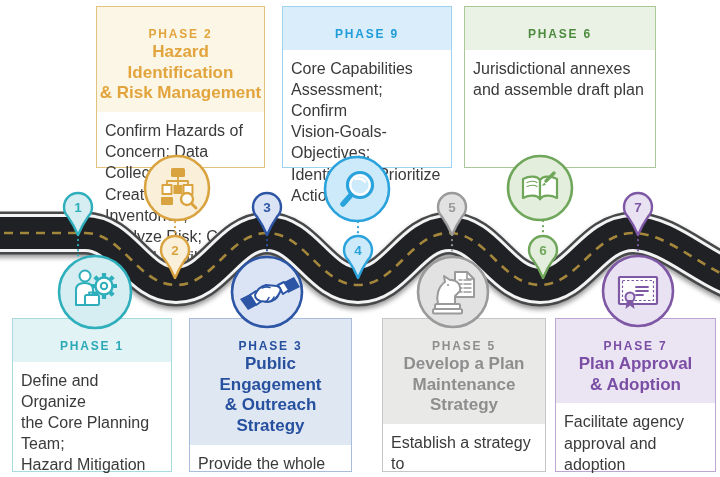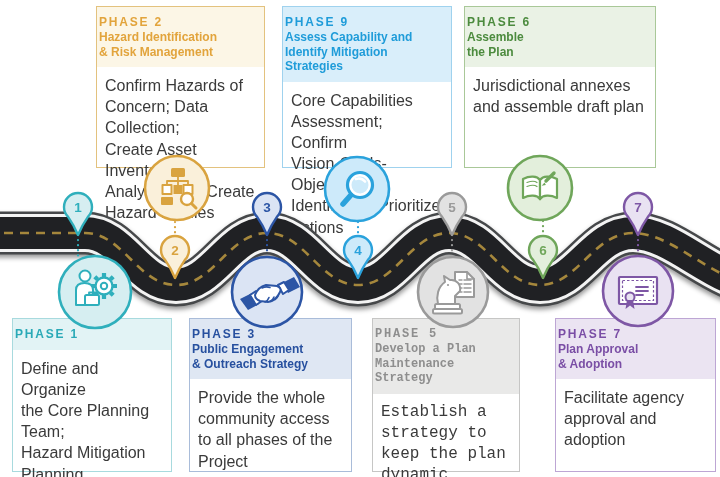--- a/index.html
+++ b/index.html
@@ -1,28 +1,28 @@
 <!DOCTYPE html>
 <html style="--p1: #2fafbc; --p1l: #d6eef1; --p1bg: #e2f3f5; --p1bd: #a8dade; --p1t: #2aa9b7; --p2: #d9a33f; --p2l: #faf0da; --p2bg: #fcf6e6; --p2bd: #e3c27e; --p2t: #e2a43c; --p3: #2c55a5; --p3l: #dbe4f4; --p3bg: #dfe7f3; --p3bd: #a9bcd9; --p3t: #27509f; --p4: #2aa2dc; --p4l: #cdeafa; --p4bg: #d9eefa; --p4bd: #9fd2ee; --p4t: #1f9cd9; --p5: #9a9a9a; --p5l: #e2e2e2; --p5bg: #e9e9e8; --p5bd: #c6c6c5; --p5t: #8e8e8e; --p6: #6fa65a; --p6l: #e3efdc; --p6bg: #eaf2e5; --p6bd: #a9c898; --p6t: #4c8b3e; --p7: #7e57a5; --p7l: #e9e2f2; --p7bg: #ebe4f2; --p7bd: #bda6d4; --p7t: #7a4ea5; --road-asphalt: #202124; --road-curb: #46484a; --road-edge: #f3f3f3; --road-dash: #a5873c;"><head>
 <meta charset="utf-8">
 <style>
   html,body{margin:0;padding:0;background:#fff;}
   #stage{position:relative;width:720px;height:477px;background:#fff;overflow:hidden;
          font-family:"Liberation Sans",sans-serif;}
   
   .pbox{position:absolute;background:#fff;border:1px solid var(--cbd);box-sizing:border-box;}
-  .hdr{background:var(--cbg);padding:8px 2px 8px;}
+  .hdr{background:var(--cbg);text-align:center;padding:20px 2px 8px;}
   .plabel{font-weight:700;font-size:12px;letter-spacing:1.8px;color:var(--ct);line-height:1.25;}
-  .ptitle{font-weight:700;font-size:12px;line-height:1.22;color:var(--ct);white-space:pre-line;}
+  .ptitle{font-weight:700;font-size:17px;line-height:1.22;color:var(--ct);white-space:pre-line;}
   .pbody{padding:8px 8px;font-size:16px;line-height:1.32;color:#3a3a3a;white-space:pre-line;}
   .box1{left:12px;top:318px;width:160px;height:154px;--c:var(--p1);--cl:var(--p1l);--cbg:var(--p1bg);--cbd:var(--p1bd);--ct:var(--p1t);}
   .box2{left:96px;top:6px;width:169px;height:162px;--c:var(--p2);--cl:var(--p2l);--cbg:var(--p2bg);--cbd:var(--p2bd);--ct:var(--p2t);}
   .box3{left:189px;top:318px;width:163px;height:154px;--c:var(--p3);--cl:var(--p3l);--cbg:var(--p3bg);--cbd:var(--p3bd);--ct:var(--p3t);}
   .box4{left:282px;top:6px;width:170px;height:162px;--c:var(--p4);--cl:var(--p4l);--cbg:var(--p4bg);--cbd:var(--p4bd);--ct:var(--p4t);}
-  .box5{left:372px;top:318px;width:148px;height:154px;font-family:Liberation Mono, monospace;--c:var(--p5);--cl:var(--p5l);--cbg:var(--p5bg);--cbd:var(--p5bd);--ct:var(--p5t);}
+  .box5{left:382px;top:318px;width:164px;height:154px;--c:var(--p5);--cl:var(--p5l);--cbg:var(--p5bg);--cbd:var(--p5bd);--ct:var(--p5t);}
   .box6{left:464px;top:6px;width:192px;height:162px;--c:var(--p6);--cl:var(--p6l);--cbg:var(--p6bg);--cbd:var(--p6bd);--ct:var(--p6t);}
   .box7{left:555px;top:318px;width:161px;height:154px;--c:var(--p7);--cl:var(--p7l);--cbg:var(--p7bg);--cbd:var(--p7bd);--ct:var(--p7t);}
   
   #overlay{position:absolute;left:0;top:0;pointer-events:none;}
   .roadgrp{filter:drop-shadow(0 3px 2.5px rgba(0,0,0,0.42));}
   .road-curb{fill:none;stroke:var(--road-curb);stroke-width:43;}
   .road-edge{fill:none;stroke:var(--road-edge);stroke-width:38;}
   .road-asphalt{fill:none;stroke:var(--road-asphalt);stroke-width:32;}
   .road-dash{fill:none;stroke:var(--road-dash);stroke-width:2.6;stroke-dasharray:9 7;}
   .tear{fill:var(--cl);stroke:var(--c);stroke-width:2.4;stroke-linejoin:round;}
@@ -51,36 +51,31 @@
     <div class="pbody">Confirm Hazards of
 Concern; Data Collection;
 Create Asset Inventories;
 Analyze Risk; Create
 Hazard Profiles</div>
   </div>
 
   <div class="pbox box4">
     <div class="hdr">
       <div class="plabel">PHASE 9</div>
-      <div class="ptitle">Assess Capability and
-Identify Mitigation
-Strategies</div>
     </div>
     <div class="pbody">Core Capabilities
 Assessment; Confirm
 Vision-Goals-Objectives;
 Identify and Prioritize
 Actions</div>
   </div>
 
   <div class="pbox box6">
     <div class="hdr">
       <div class="plabel">PHASE 6</div>
-      <div class="ptitle">Assemble
-the Plan</div>
     </div>
     <div class="pbody">Jurisdictional annexes
 and assemble draft plan</div>
   </div>
 
   <div class="pbox box1">
     <div class="hdr">
       <div class="plabel">PHASE 1</div>
     </div>
     <div class="pbody">Define and Organize

